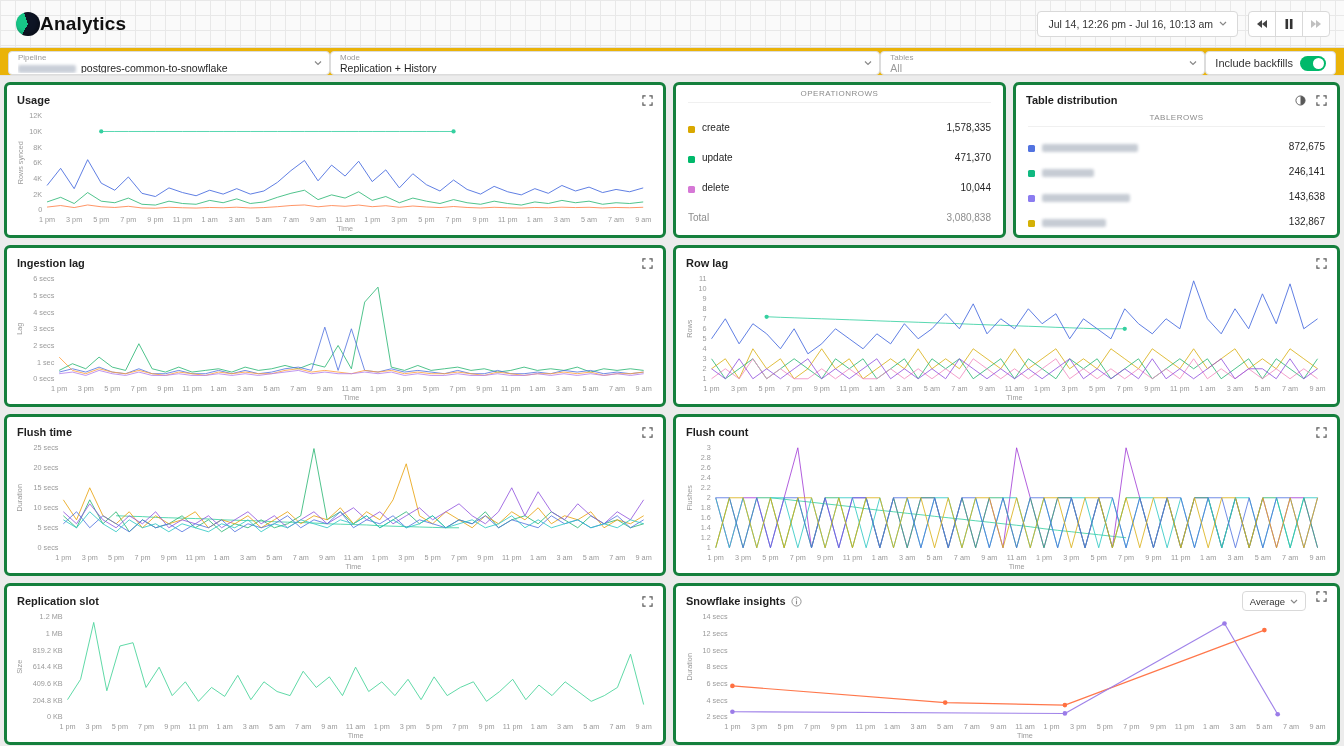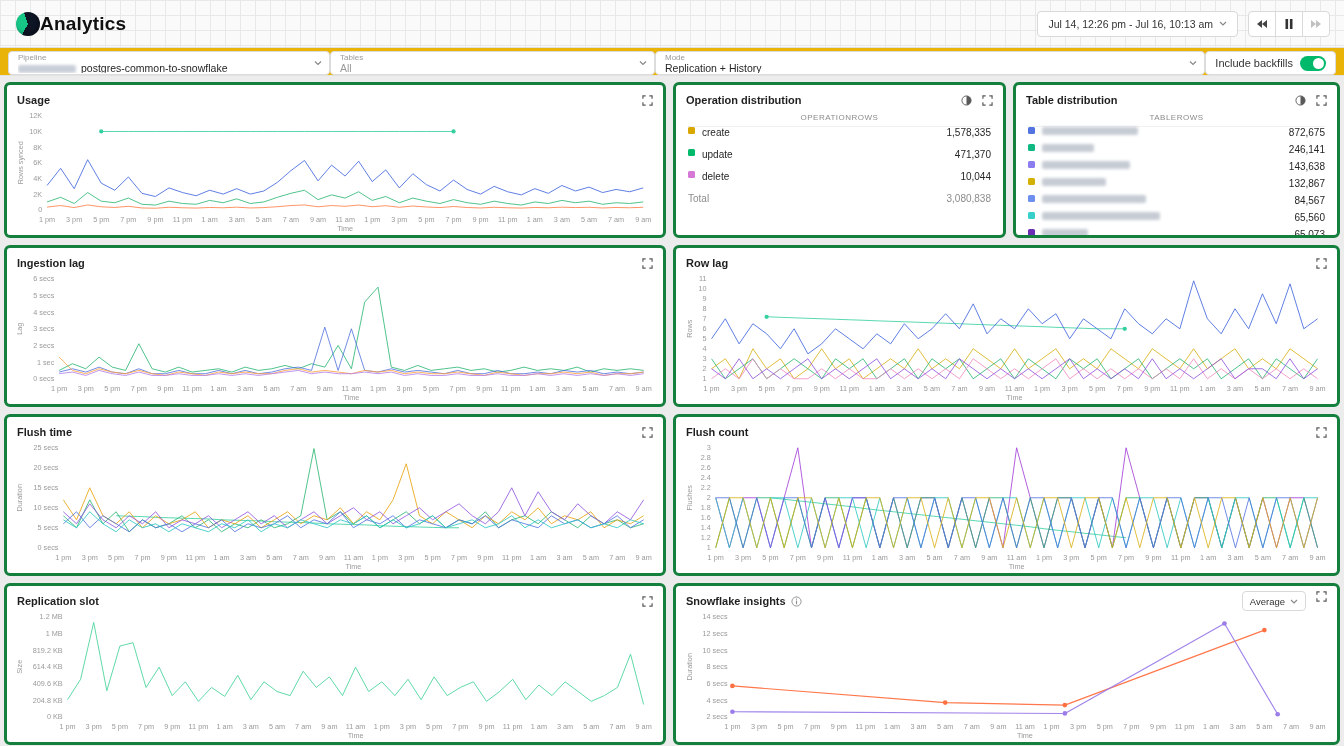--- a/index.html
+++ b/index.html
@@ -61,21 +61,21 @@
     height:20px; padding:0 7px; font-size:9.5px; color:#333; background:#fff; cursor:pointer; font-family:inherit; }
   .chart-body { flex:1; min-height:0; }
   .chart-body svg { width:100%; height:100%; display:block; }
   svg text { font-family:"Liberation Sans",sans-serif; }
   .tick { font-size:7.5px; fill:#9a9a9a; }
 
   
   .dtable { flex:1; min-height:0; padding:0 12px; overflow:hidden; display:flex; flex-direction:column; }
   .thead { display:flex; justify-content:center; align-items:center; height:18px; flex:0 0 18px;
     font-size:8px; letter-spacing:.5px; color:#8c8c8c; border-bottom:1px solid #f0f0f0; }
-  .trow { display:flex; align-items:flex-start; font-size:10px; color:#262626; }
+  .trow { display:flex; align-items:flex-end; font-size:10px; color:#262626;margin-top:8px; }
   .op-rows .trow { height:22px; }
   .tbl-rows .trow { height:17px; }
   .swatch { width:7px; height:7px; border-radius:1.5px; margin-right:7px; flex:0 0 7px; }
   .redact { display:inline-block; height:8px; background:#c6ccd4; border-radius:2px; filter:blur(1.5px); }
   .spacer { flex:1; }
   .rval { font-size:10px; color:#262626; }
   .trow.total { color:#8c8c8c; }
   .trow.total .rval { color:#8c8c8c; }
 </style>
 </head>
@@ -121,32 +121,32 @@
   <div class="filterbar">
     <div class="field f-pipeline">
       <span class="flabel">Pipeline</span>
       <span class="fvalue"><span class="redact-inline"></span><span>postgres-common-to-snowflake</span></span>
       <span class="chev">
           <svg width="8" height="5" viewBox="0 0 8 5">
             <path d="M1 1 L4 4 L7 1" stroke="#888" fill="none" stroke-width="1.2"></path>
           </svg>
         </span>
     </div>
+    <div class="field f-mode">
+      <span class="flabel">Mode</span>
+      <span class="fvalue">Replication + History</span>
+      <span class="chev">
+          <svg width="8" height="5" viewBox="0 0 8 5">
+            <path d="M1 1 L4 4 L7 1" stroke="#888" fill="none" stroke-width="1.2"></path>
+          </svg>
+        </span>
+    </div>
     <div class="field f-tables">
       <span class="flabel">Tables</span>
       <span class="fvalue muted">All</span>
-      <span class="chev">
-          <svg width="8" height="5" viewBox="0 0 8 5">
-            <path d="M1 1 L4 4 L7 1" stroke="#888" fill="none" stroke-width="1.2"></path>
-          </svg>
-        </span>
-    </div>
-    <div class="field f-mode">
-      <span class="flabel">Mode</span>
-      <span class="fvalue">Replication + History</span>
       <span class="chev">
           <svg width="8" height="5" viewBox="0 0 8 5">
             <path d="M1 1 L4 4 L7 1" stroke="#888" fill="none" stroke-width="1.2"></path>
           </svg>
         </span>
     </div>
     <div class="field f-backfills">
       <span class="blabel">Include backfills</span>
       <span class="toggle">
           <span class="knob"></span>
@@ -208,39 +208,20 @@
             <circle cx="88.81818181818181" cy="23.166666666666664" r="2.2" fill="#35d0a0"></circle>
             <circle cx="452.2863636363636" cy="23.166666666666664" r="2.2" fill="#35d0a0"></circle>
             <path d="M32.9 78.9L46.9 61.2L60.9 82.2L74.8 52.3L88.8 76.5L102.8 83.8L116.8 70.1L130.8 87.0L144.7 90.3L158.7 81.4L172.7 86.2L186.7 89.5L200.7 83.8L214.6 87.8L228.6 82.2L242.6 87.8L256.6 84.6L270.6 75.7L284.5 63.6L298.5 53.1L312.5 74.1L326.5 57.9L340.4 69.2L354.4 53.9L368.4 74.9L382.4 62.8L396.4 81.4L410.3 66.8L424.3 78.1L438.3 84.6L452.3 73.3L466.3 83.0L480.2 87.8L494.2 79.8L508.2 85.4L522.2 88.6L536.2 82.2L550.1 87.0L564.1 78.9L578.1 84.6L592.1 80.6L606.1 86.2L620.0 83.0L634.0 85.4L648.0 81.4" fill="none" stroke="#5273e0" stroke-width="1" stroke-linejoin="round" stroke-opacity="0.95"></path>
             <path d="M32.9 95.9L46.9 91.1L60.9 97.5L74.8 86.2L88.8 95.1L102.8 96.7L116.8 91.9L130.8 98.3L144.7 99.1L158.7 95.1L172.7 97.5L186.7 98.3L200.7 94.3L214.6 96.7L228.6 92.7L242.6 97.5L256.6 95.9L270.6 91.1L284.5 87.0L298.5 83.8L312.5 93.5L326.5 88.6L340.4 91.9L354.4 85.4L368.4 94.3L382.4 90.3L396.4 96.7L410.3 91.9L424.3 95.1L438.3 97.5L452.3 93.5L466.3 96.7L480.2 98.3L494.2 95.1L508.2 97.5L522.2 99.1L536.2 95.9L550.1 97.5L564.1 94.3L578.1 96.7L592.1 95.1L606.1 98.3L620.0 96.7L634.0 97.5L648.0 95.9" fill="none" stroke="#2bb673" stroke-width="0.9" stroke-linejoin="round" stroke-opacity="0.95"></path>
             <path d="M32.9 101.2L46.9 99.6L60.9 101.7L74.8 99.0L88.8 100.9L102.8 101.6L116.8 100.4L130.8 102.1L144.7 102.4L158.7 101.4L172.7 101.9L186.7 102.2L200.7 101.6L214.6 101.9L228.6 101.3L242.6 102.1L256.6 101.7L270.6 100.8L284.5 99.6L298.5 99.0L312.5 100.9L326.5 99.6L340.4 100.4L354.4 99.1L368.4 100.8L382.4 99.8L396.4 101.4L410.3 100.1L424.3 101.1L438.3 101.7L452.3 100.6L466.3 101.6L480.2 102.1L494.2 101.4L508.2 101.9L522.2 102.2L536.2 101.6L550.1 101.9L564.1 101.3L578.1 101.7L592.1 101.4L606.1 102.1L620.0 101.6L634.0 101.9L648.0 101.4" fill="none" stroke="#ff7e45" stroke-width="0.9" stroke-linejoin="round" stroke-opacity="0.95"></path>
           </svg>
         </div>
     </div>
 
     <div class="card c-op">
-      <div class="card-head">
-        <span class="card-title">Operation distribution</span>
-        <span class="head-icons">
-          <button class="icon-btn">
-              <svg width="11" height="11" viewBox="0 0 12 12">
-                <circle cx="6" cy="6" r="5" fill="none" stroke="#595959"></circle>
-                <path d="M6 1 A5 5 0 0 1 6 11 Z" fill="#595959"></path>
-              </svg>
-            </button>
-          <button class="icon-btn">
-              <svg width="11" height="11" viewBox="0 0 12 12" fill="none" stroke="#595959" stroke-width="1.3">
-                <path d="M1 4 V1 H4"></path>
-                <path d="M8 1 H11 V4"></path>
-                <path d="M11 8 V11 H8"></path>
-                <path d="M4 11 H1 V8"></path>
-              </svg>
-            </button>
-        </span>
-      </div>
       <div class="dtable">
         <div class="thead">
           <span class="col-left">OPERATION</span>
           <span class="col-right">ROWS</span>
         </div>
         <div class="rows op-rows">
             <div class="trow">
               <span class="swatch" style="background: rgb(217, 168, 0);"></span>
               <span class="rlabel">create</span>
               <span class="spacer"></span>

